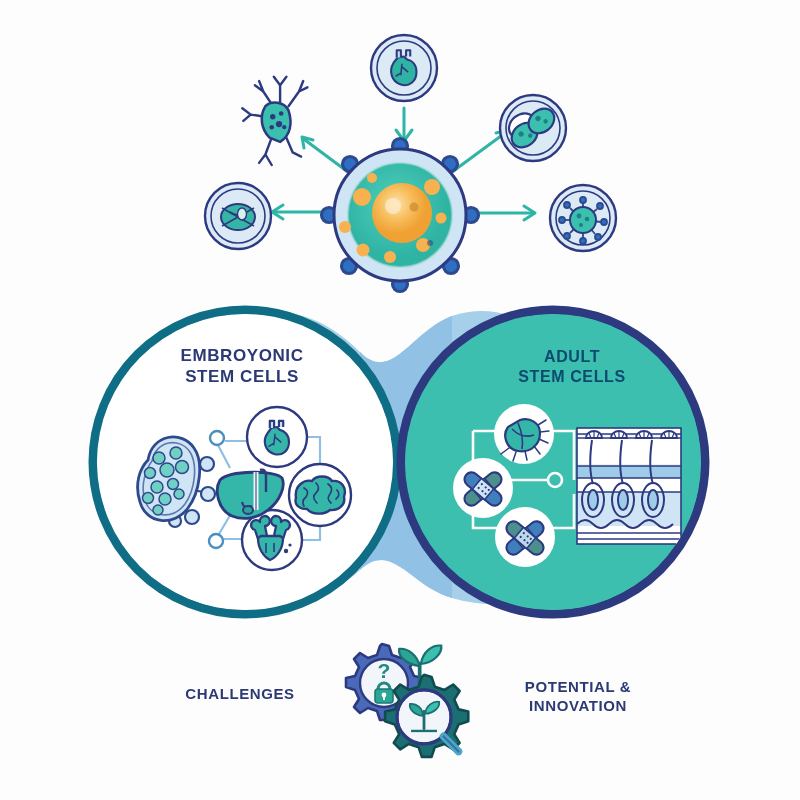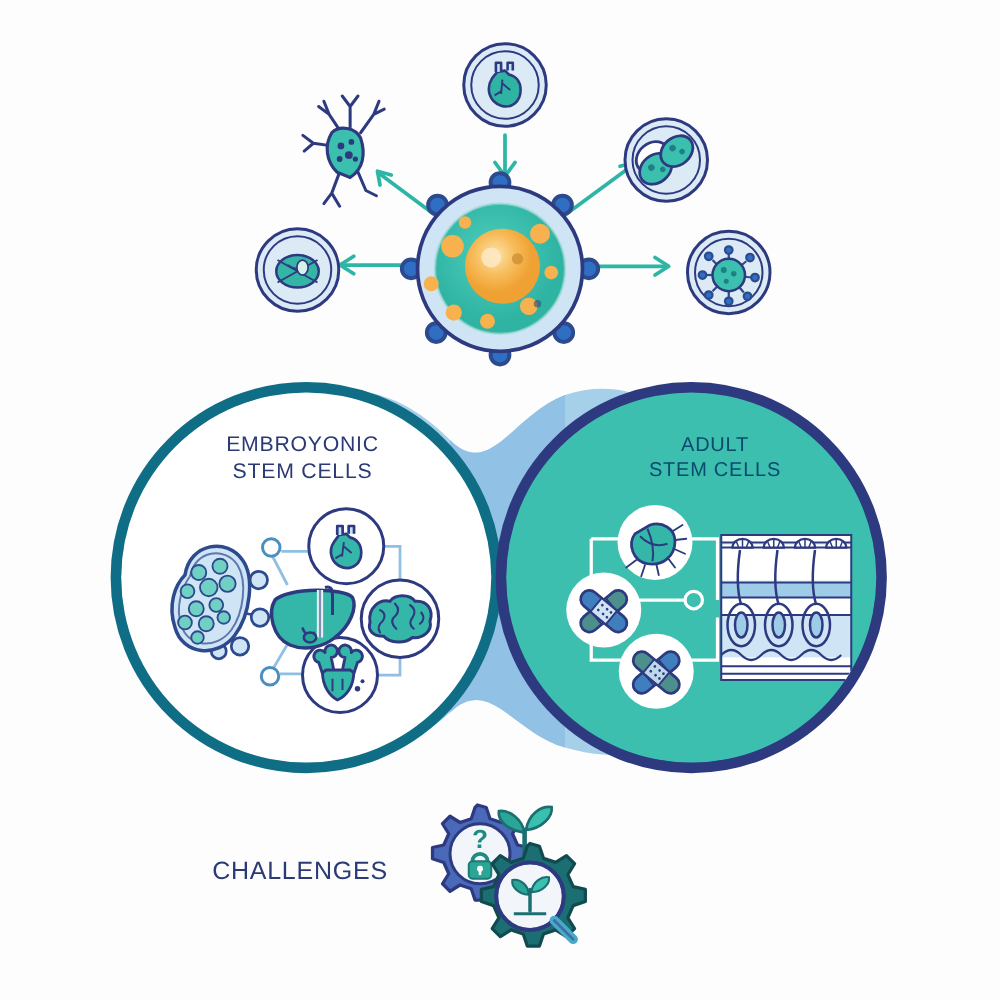--- a/index.html
+++ b/index.html
@@ -20,21 +20,21 @@
   .layer {
     position: absolute;
     left: 0;
     top: 0;
     width: 800px;
     height: 800px;
   }
   .label {
     position: absolute;
     text-align: center;
-    font-weight: normal;
+    font-weight: bold;
     letter-spacing: 0.6px;
     line-height: 1.25;
     white-space: pre-line;
     user-select: none;
   }
   #embryonic-label {
     left: 112px;
     top: 345px;
     width: 260px;
     font-size: 17px;
@@ -44,21 +44,21 @@
     left: 452px;
     top: 347px;
     width: 240px;
     font-size: 16px;
     color: #0c4a6e;
   }
   #challenges-label {
     left: 120px;
     top: 685px;
     width: 240px;
-    font-size: 20px;
+    font-size: 15px;
     color: #2b3a74;
   }
   #potential-label {
     left: 448px;
     top: 678px;
     width: 260px;
     font-size: 15px;
     color: #2b3a74;
   }
 </style>
@@ -561,14 +561,16 @@
   </svg>
 
   <div class="label" id="embryonic-label">EMBROYONIC
 STEM CELLS</div>
 
   <div class="label" id="adult-label">ADULT
 STEM CELLS</div>
 
   <div class="label" id="challenges-label">CHALLENGES</div>
 
+  <div class="label" id="potential-label">POTENTIAL &amp;
+INNOVATION</div>
 
 </div>
 
 </body></html>

